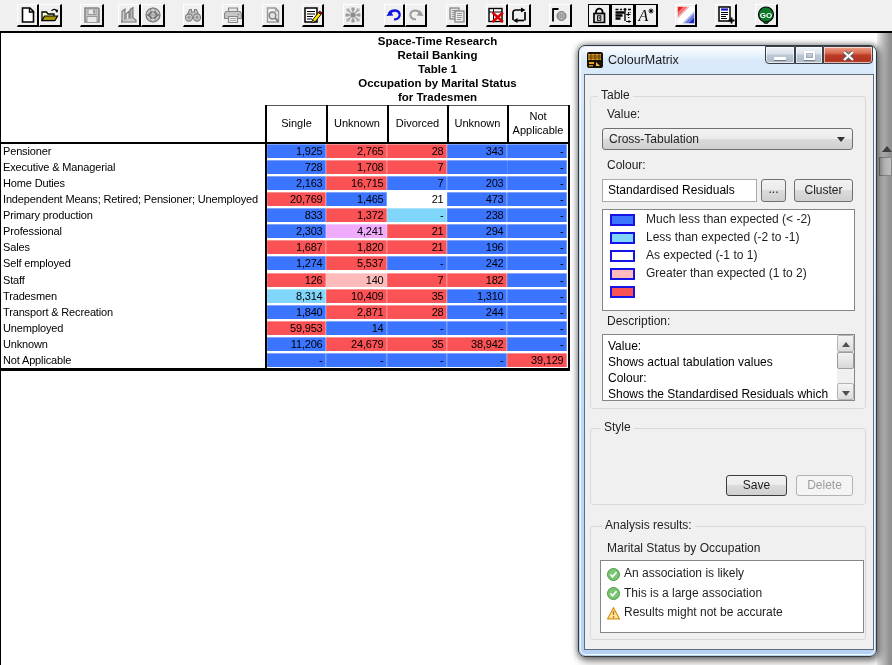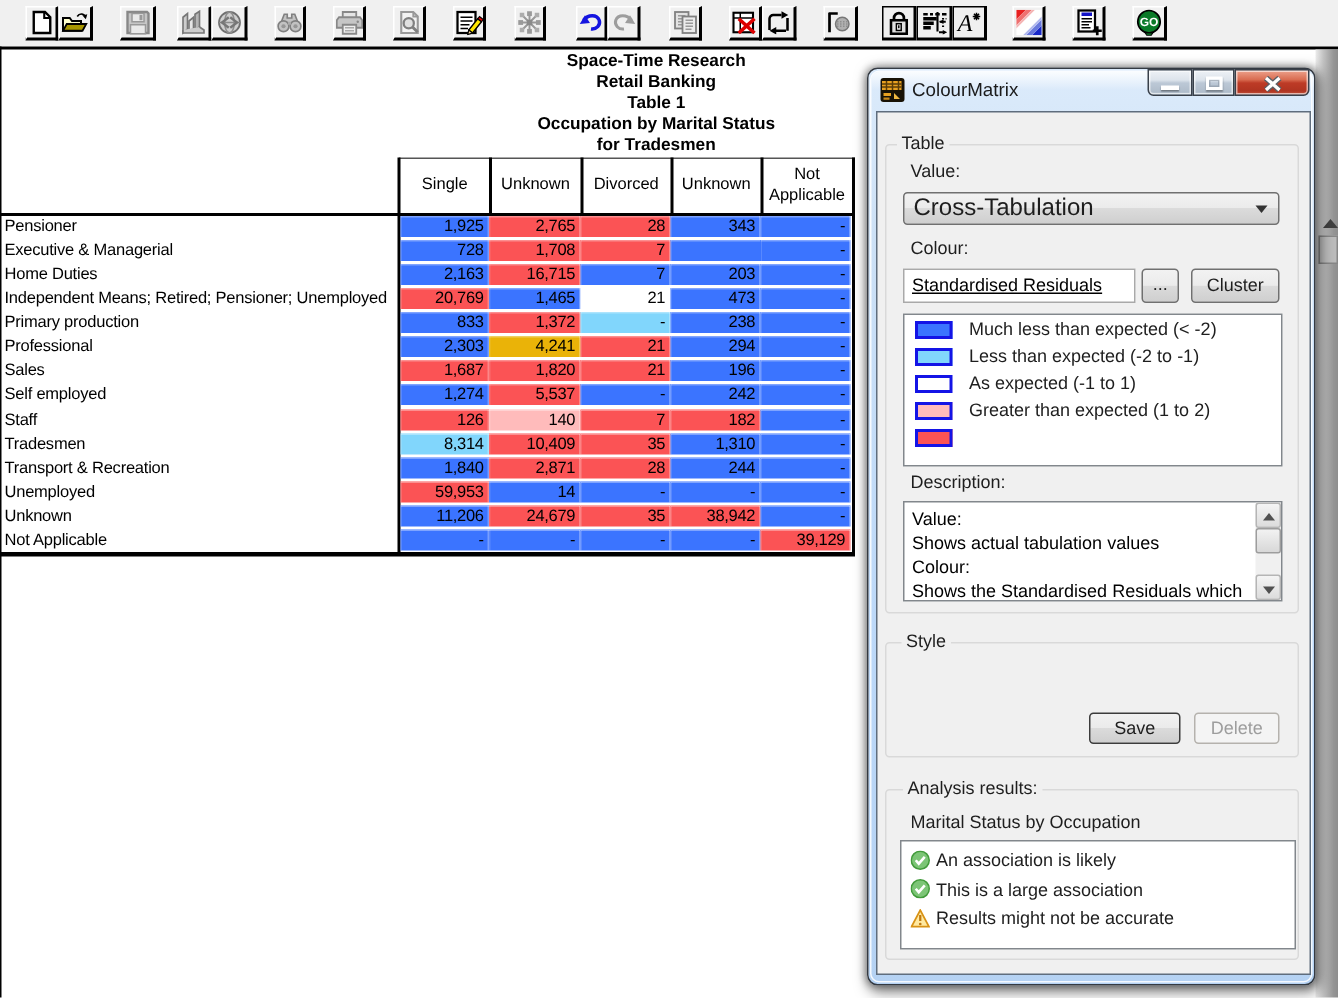--- a/index.html
+++ b/index.html
@@ -32,29 +32,29 @@
 #dlg .inner-hl { position:absolute; left:1px; top:1px; right:1px; bottom:1px;
   border-radius:6px; border:1px solid rgba(255,255,255,0.85); }
 #client { position:absolute; left:4px; top:27px; width:288px; height:578px; }
 #clientbg { position:absolute; left:1px; top:0.5px; width:289.5px; height:576.5px;
   background:#f0f0f0; border:1px solid #5f6d7d; }
 .grpbox { position:absolute; border:1px solid #d9d9d9; border-radius:3px; }
 .grplab { position:absolute; font-size:12px; color:#1e1e1e; background:#f0f0f0; padding:0 3px; }
 .lbl { position:absolute; font-size:12px; color:#1e1e1e; white-space:nowrap; }
 .combo { position:absolute; height:22px; border:1px solid #707070; border-radius:3px;
   background:linear-gradient(#f2f2f2 0%,#ebebeb 49%,#dbdbdb 50%,#cfcfcf 100%);
-  font-size:16px; color:#1e1e1e; line-height:20px; padding-left:6px; }
+  font-size:12px; color:#1e1e1e; line-height:20px; padding-left:6px; }
 .combo .arr { position:absolute; right:7px; top:8px; width:0; height:0;
   border-left:4px solid transparent; border-right:4px solid transparent;
   border-top:5px solid #333; }
 .btn { position:absolute; border:1px solid #707070; border-radius:3px;
   background:linear-gradient(#f2f2f2 0%,#ebebeb 49%,#dbdbdb 50%,#cfcfcf 100%);
   font-size:12px; color:#1e1e1e; text-align:center; }
 .btn-dis { border:1px solid #b5b2ad; background:#f4f4f4; color:#9d9d9d; }
-.whitebox { position:absolute; background:#fff; border:1px solid #82878c;text-decoration:underline; }
+.whitebox { position:absolute; background:#fff; border:1px solid #82878c; }
 .swatch { position:absolute; width:25px; height:12px; border:2px solid #1414e6; }
 .legtxt { position:absolute; left:63px; font-size:12px; color:#1e1e1e; white-space:nowrap; }
 .captbtn { position:absolute; top:0; height:18px; border:1px solid #39404a; box-shadow:inset 0 0 0 1px rgba(255,255,255,0.6); }
 </style></head><body>
 
 <div id="toolbar">
 <div class="tbtn" style="left:17px;width:22px">
       <svg width="16" height="17" viewBox="0 0 16 17">
         <path d="M2.5 1.5h7.5l3.5 3.5v10.5H2.5z" fill="#fff" stroke="#000" stroke-width="1.6"></path>
         <path d="M9.5 1.5v4h4" fill="none" stroke="#000" stroke-width="1.4"></path>
@@ -285,21 +285,21 @@
 <div class="dcell" style="left:447px;top:192px;width:60px;height:14.3px;background:#3b74ff;line-height:14.3px;padding-right:3.5px">473</div>
 <div class="dcell" style="left:507px;top:192px;width:60px;height:14.3px;background:#3b74ff;line-height:14.3px;padding-right:3.5px">-</div>
 <div class="rowlab" style="top:209.2px">Primary production</div>
 <div class="dcell" style="left:267px;top:208px;width:59px;height:14.3px;background:#3b74ff;line-height:14.3px;padding-right:3.5px">833</div>
 <div class="dcell" style="left:326px;top:208px;width:61px;height:14.3px;background:#fb5355;line-height:14.3px;padding-right:3.5px">1,372</div>
 <div class="dcell" style="left:387px;top:208px;width:60px;height:14.3px;background:#81d6fc;line-height:14.3px;padding-right:3.5px">-</div>
 <div class="dcell" style="left:447px;top:208px;width:60px;height:14.3px;background:#3b74ff;line-height:14.3px;padding-right:3.5px">238</div>
 <div class="dcell" style="left:507px;top:208px;width:60px;height:14.3px;background:#3b74ff;line-height:14.3px;padding-right:3.5px">-</div>
 <div class="rowlab" style="top:225.2px">Professional</div>
 <div class="dcell" style="left:267px;top:224px;width:59px;height:14.3px;background:#3b74ff;line-height:14.3px;padding-right:3.5px">2,303</div>
-<div class="dcell" style="left:326px;top:224px;width:61px;height:14.3px;background:#eab308;line-height:14.3px;padding-right:3.5px">4,241</div>
+<div class="dcell" style="left:326px;top:224px;width:61px;height:14.3px;background:#f0abfc;line-height:14.3px;padding-right:3.5px">4,241</div>
 <div class="dcell" style="left:387px;top:224px;width:60px;height:14.3px;background:#fb5355;line-height:14.3px;padding-right:3.5px">21</div>
 <div class="dcell" style="left:447px;top:224px;width:60px;height:14.3px;background:#3b74ff;line-height:14.3px;padding-right:3.5px">294</div>
 <div class="dcell" style="left:507px;top:224px;width:60px;height:14.3px;background:#3b74ff;line-height:14.3px;padding-right:3.5px">-</div>
 <div class="rowlab" style="top:241.2px">Sales</div>
 <div class="dcell" style="left:267px;top:240px;width:59px;height:14.3px;background:#fb5355;line-height:14.3px;padding-right:3.5px">1,687</div>
 <div class="dcell" style="left:326px;top:240px;width:61px;height:14.3px;background:#fb5355;line-height:14.3px;padding-right:3.5px">1,820</div>
 <div class="dcell" style="left:387px;top:240px;width:60px;height:14.3px;background:#fb5355;line-height:14.3px;padding-right:3.5px">21</div>
 <div class="dcell" style="left:447px;top:240px;width:60px;height:14.3px;background:#3b74ff;line-height:14.3px;padding-right:3.5px">196</div>
 <div class="dcell" style="left:507px;top:240px;width:60px;height:14.3px;background:#3b74ff;line-height:14.3px;padding-right:3.5px">-</div>
 <div class="rowlab" style="top:257.2px">Self employed</div>

